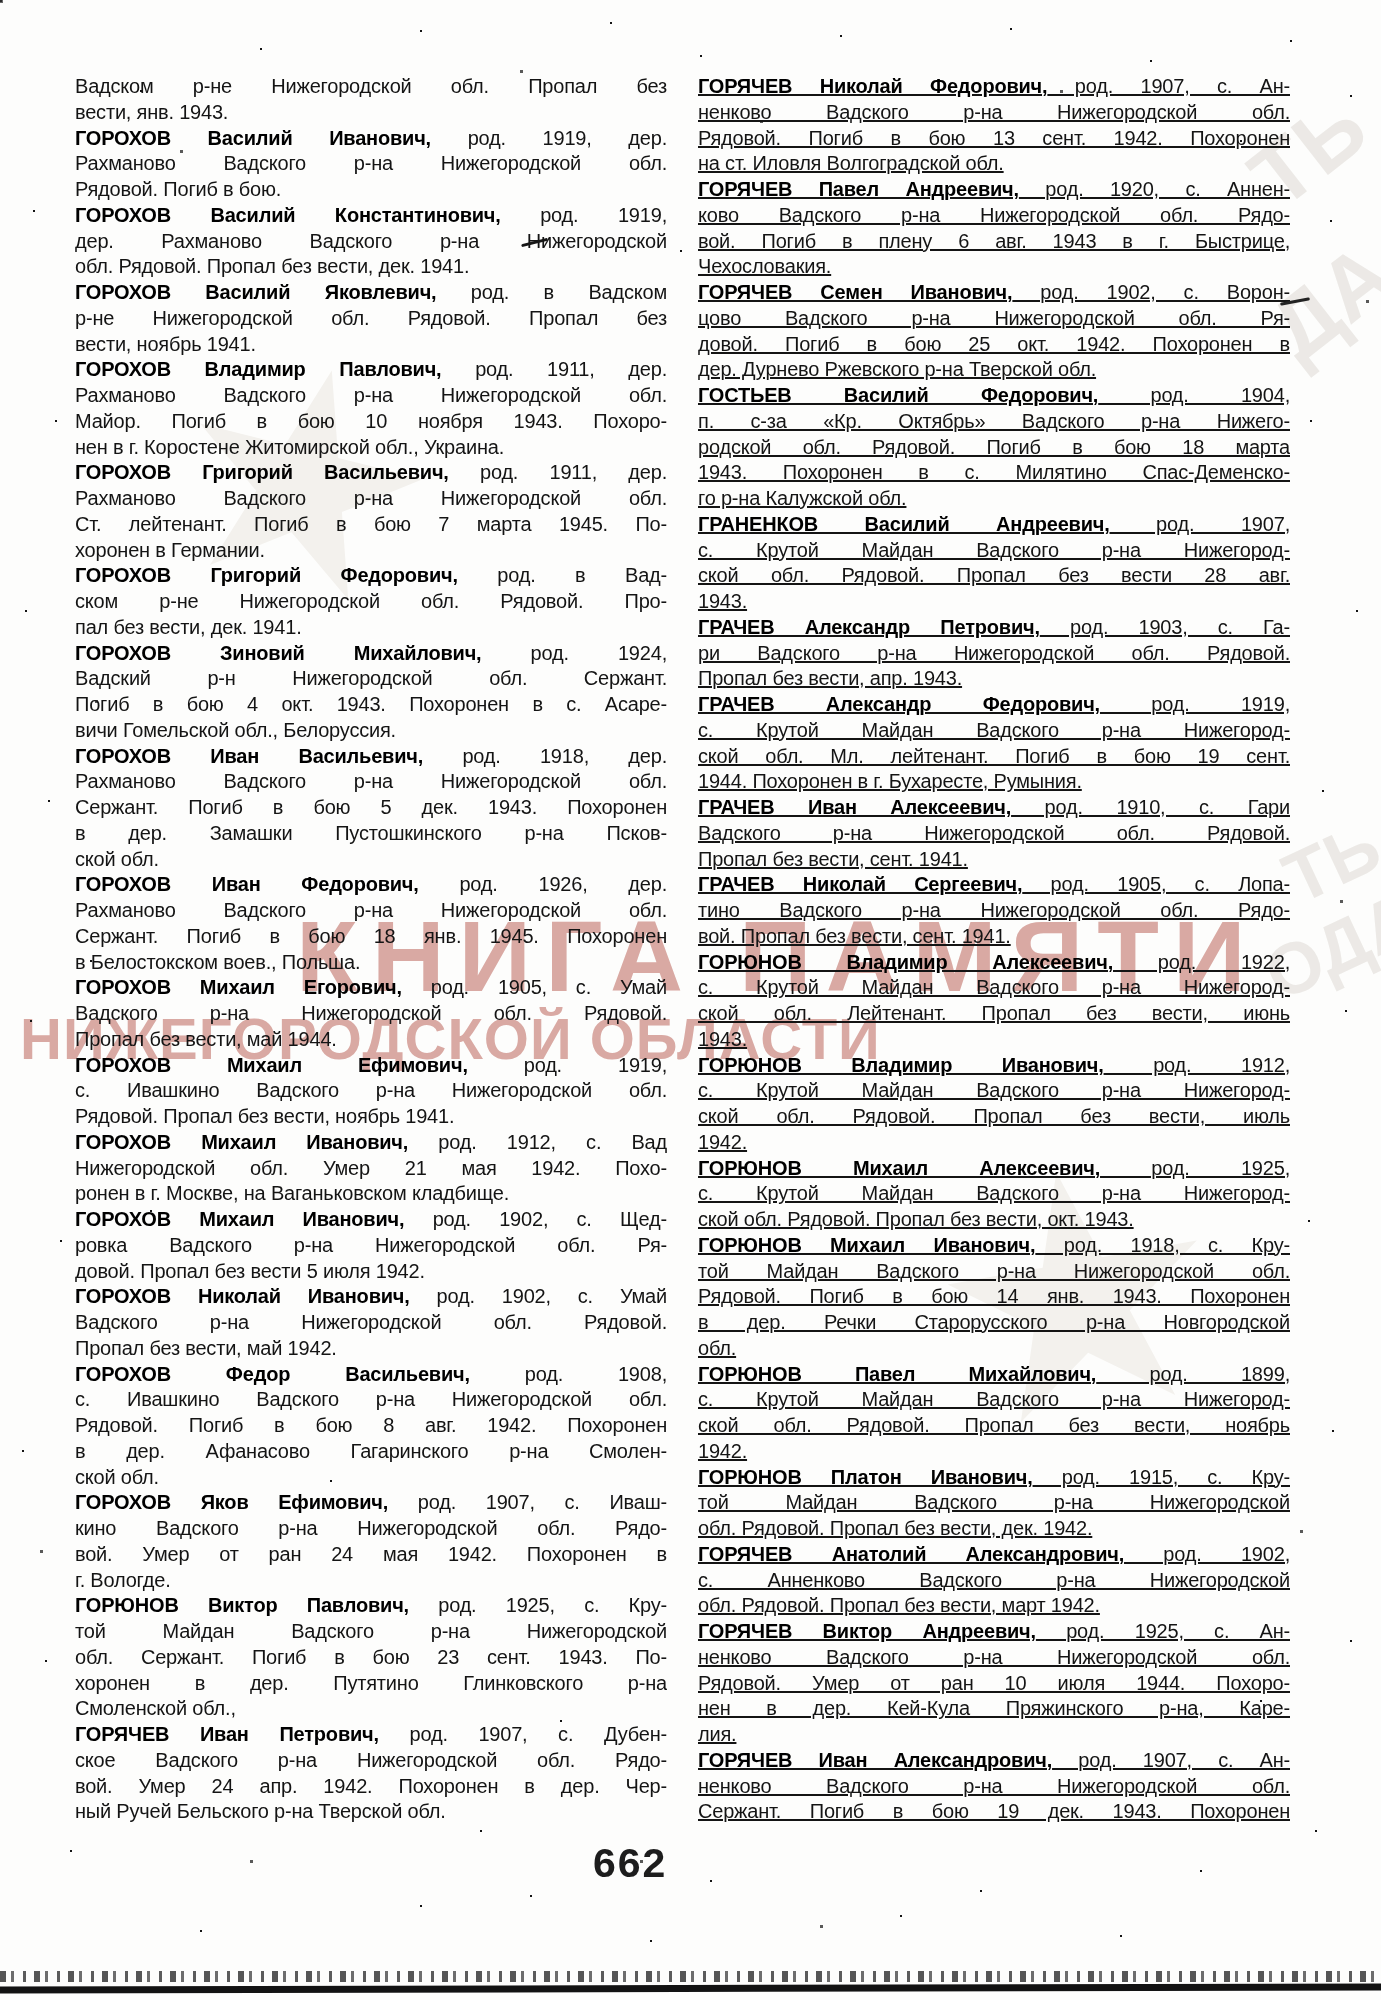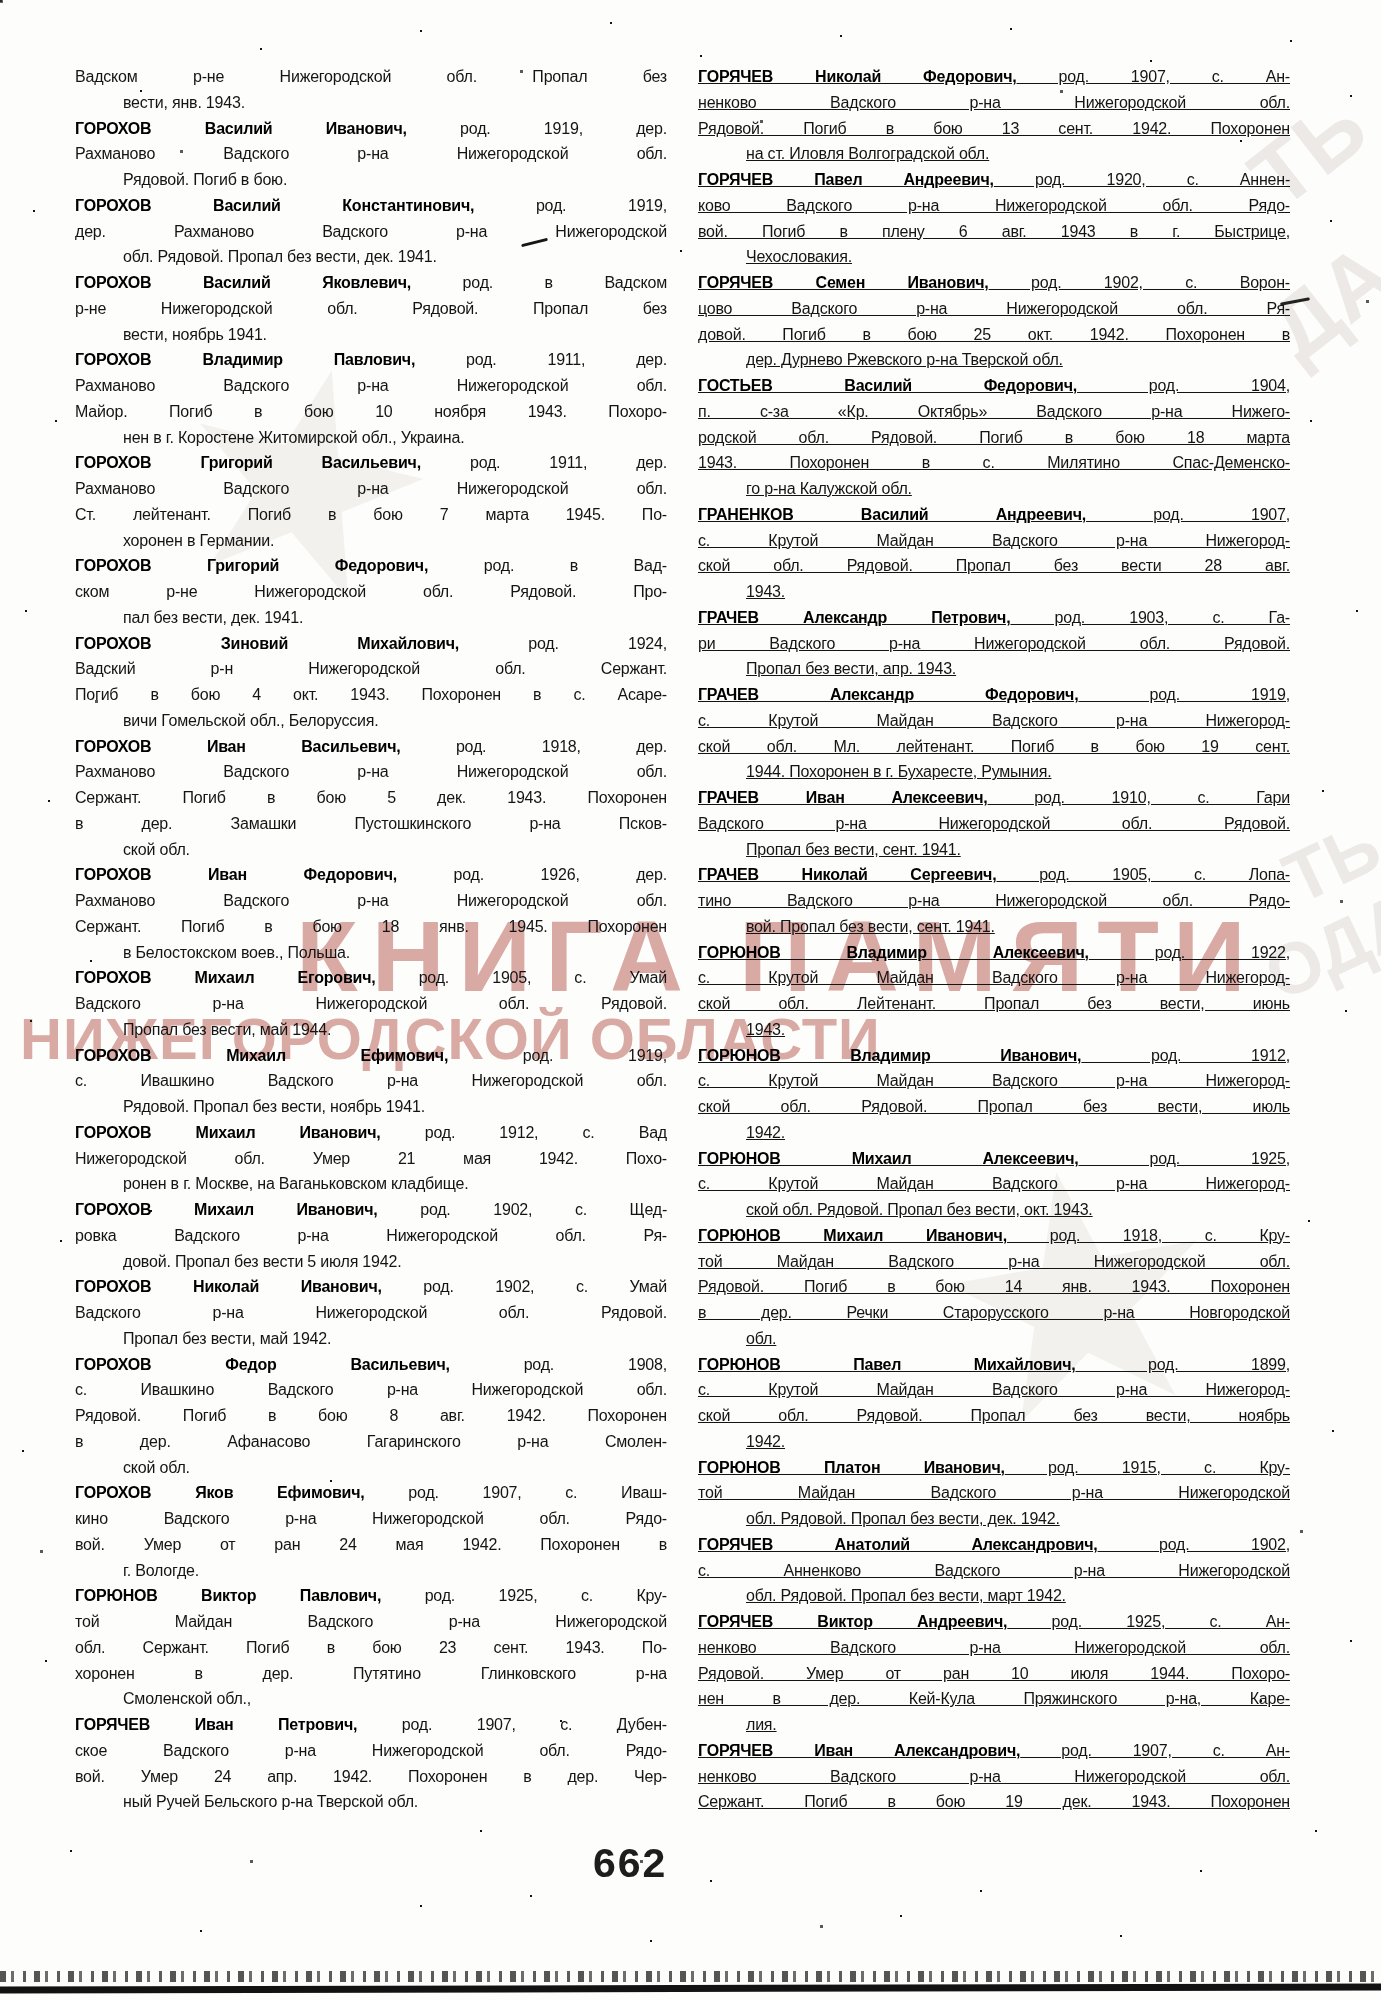--- a/index.html
+++ b/index.html
@@ -24,31 +24,31 @@
   .g2{ left:1268px; top:258px;  font-size:88px; }
   .g3{ left:1284px; top:826px;  font-size:72px; transform:rotate(-25deg); }
   .g4{ left:1262px; top:910px;  font-size:72px; transform:rotate(-25deg); }
   .star{
     position:absolute; color:#f3f1ed; z-index:0; line-height:1;
   }
   .s1{ left:170px;  top:330px;  font-size:300px; transform:rotate(14deg); }
   .s2{ left:930px;  top:1130px; font-size:330px; transform:rotate(-10deg); }
   
   .col{
-    position:absolute; top:64px; width:592px; z-index:2;
-    font-size:16px; letter-spacing:-0.2px;
+    position:absolute; top:74px; width:592px; z-index:2;
+    font-size:20px; letter-spacing:-0.2px;
   }
   .col-left{ left:75px; }
   .col-right{ left:698px;text-decoration:underline; }
   .ln{
     height:25.75px; line-height:25.75px; overflow:hidden;
     text-align:justify; text-align-last:justify;
     white-space:normal;
   }
-  .ln.end{ text-align-last:left;margin-left:48px; }
+  .ln.end{ text-align-last:left; }
   .ln b{ font-weight:bold; color:#000; }
   
   .pageno{
     position:absolute; left:593px; top:1840px; width:180px; z-index:2;
     text-align:left; font-size:41px; font-weight:bold; color:#1d1d1d;
     letter-spacing:2px;
   }
   
   .dash1{
     position:absolute; left:521px; top:241px; width:27px; height:3px;

